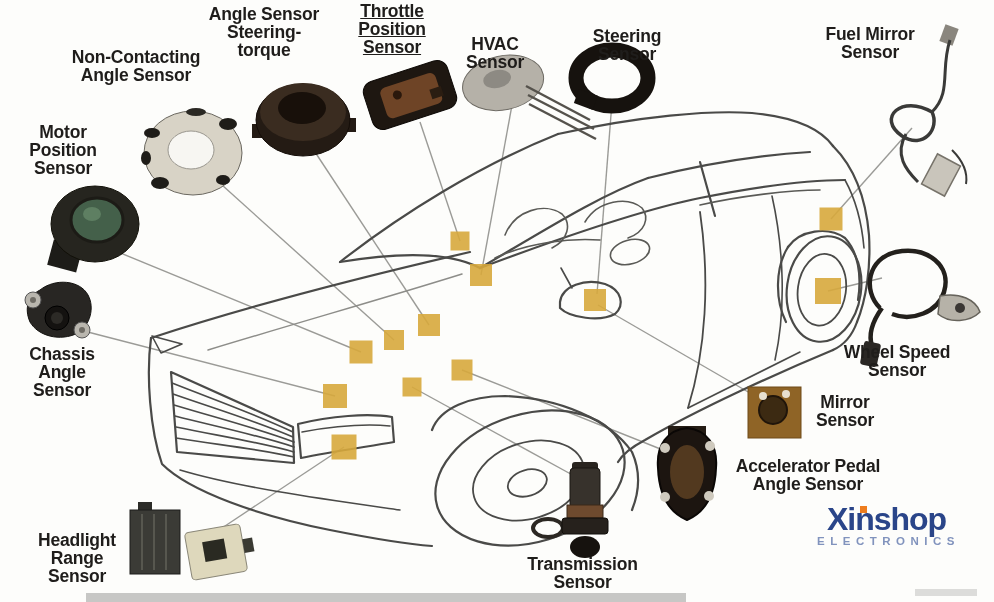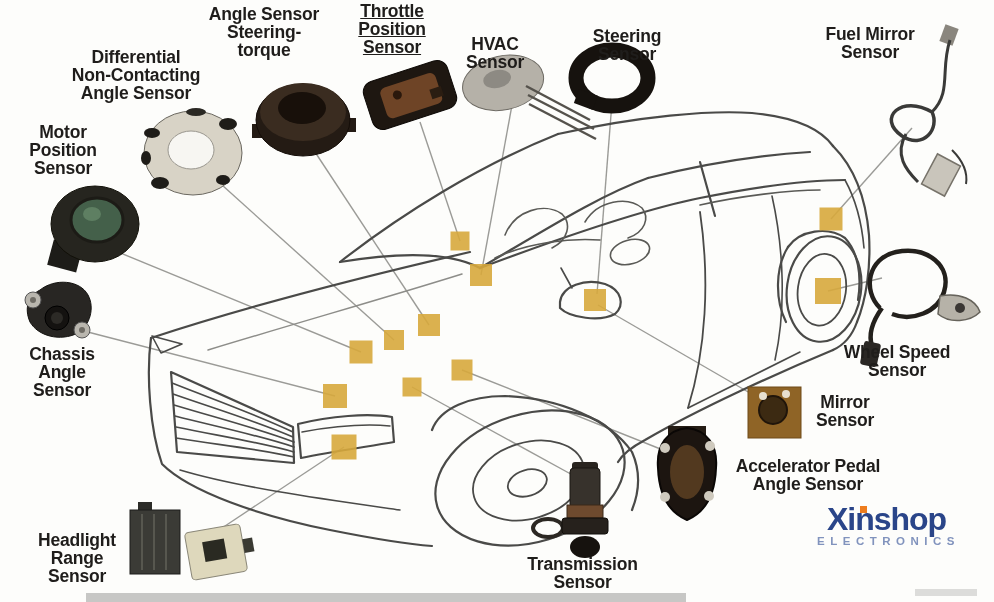--- a/index.html
+++ b/index.html
@@ -288,21 +288,20 @@
   </div>
   <div class="lbl" style="left:577px;top:4px;width:100px;margin-top:24px;">
     <div>Steering</div>
     <div>Sensor</div>
   </div>
   <div class="lbl" style="left:810px;top:26px;width:120px;">
     <div>Fuel Mirror</div>
     <div>Sensor</div>
   </div>
   <div class="lbl" style="left:33px;top:49px;width:206px;">
-    <div>Differential</div>
     <div>Non-Contacting</div>
     <div>Angle Sensor</div>
   </div>
   <div class="lbl" style="left:13px;top:124px;width:100px;">
     <div>Motor</div>
     <div>Position</div>
     <div>Sensor</div>
   </div>
   <div class="lbl" style="left:12px;top:346px;width:100px;">
     <div>Chassis</div>

